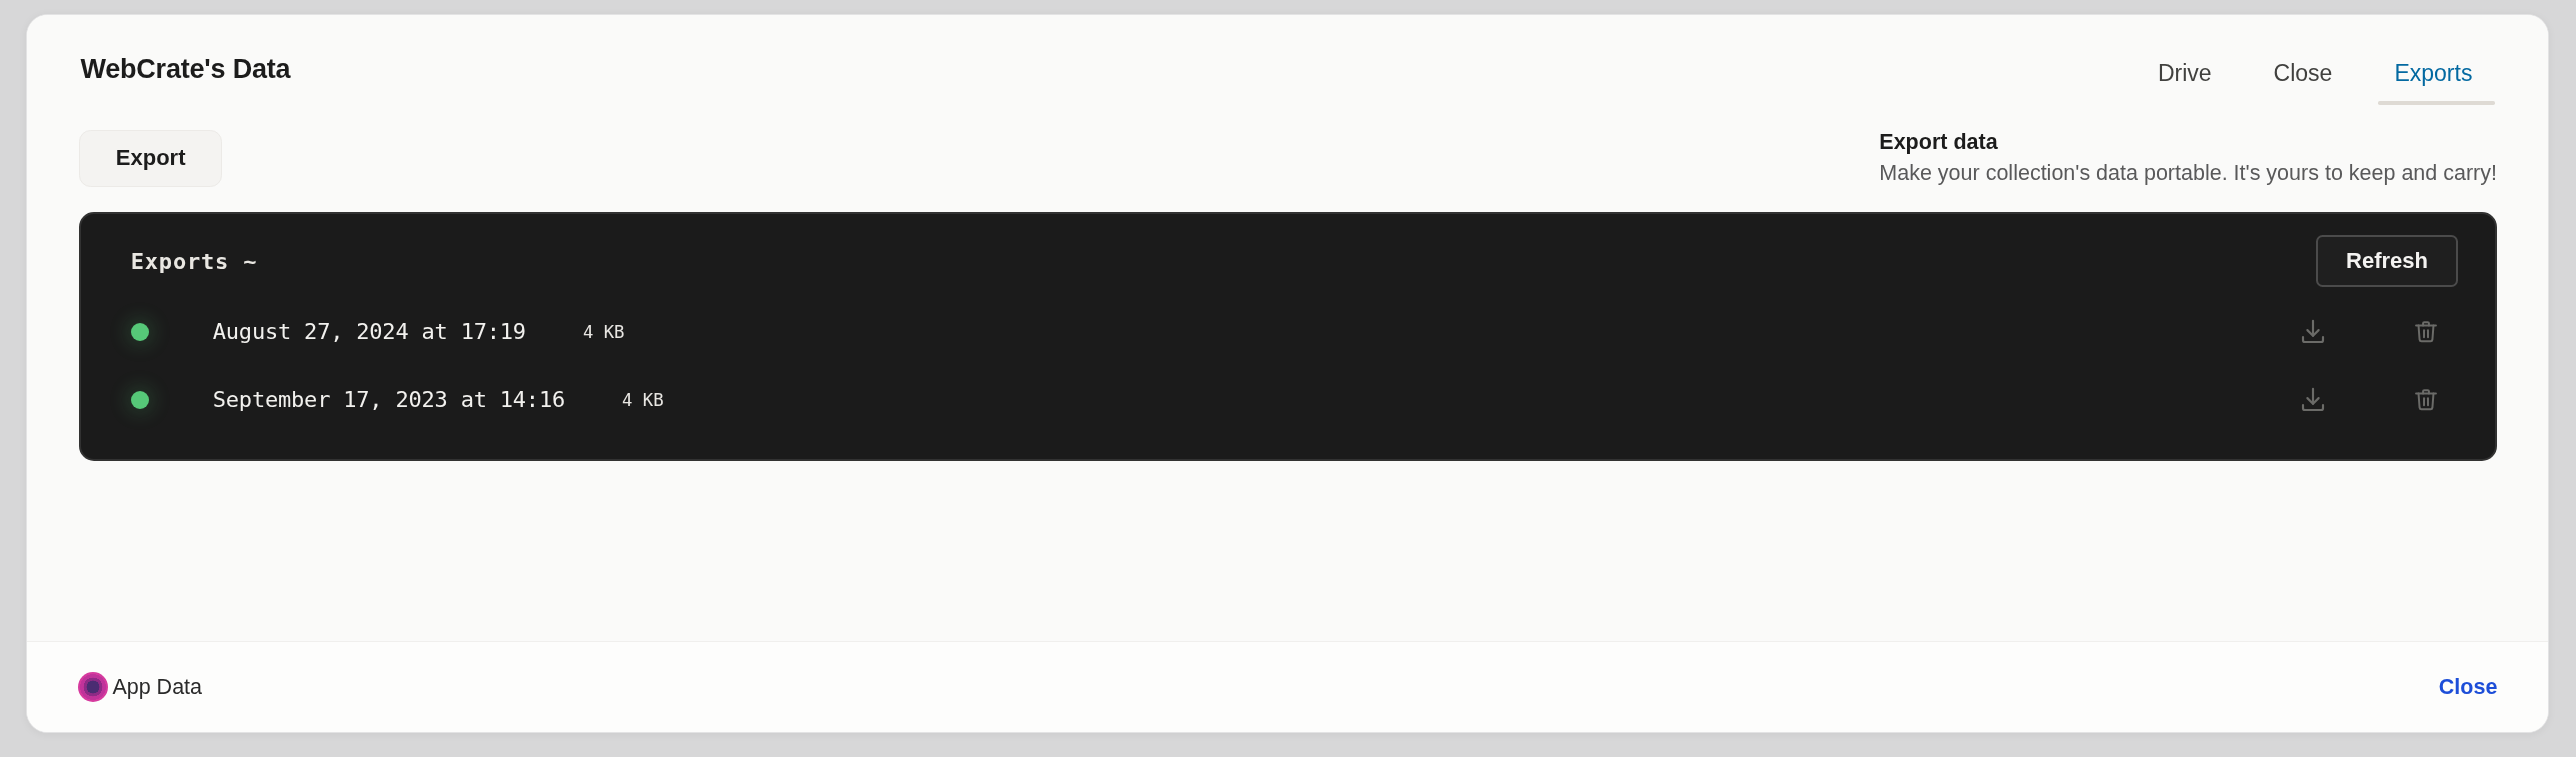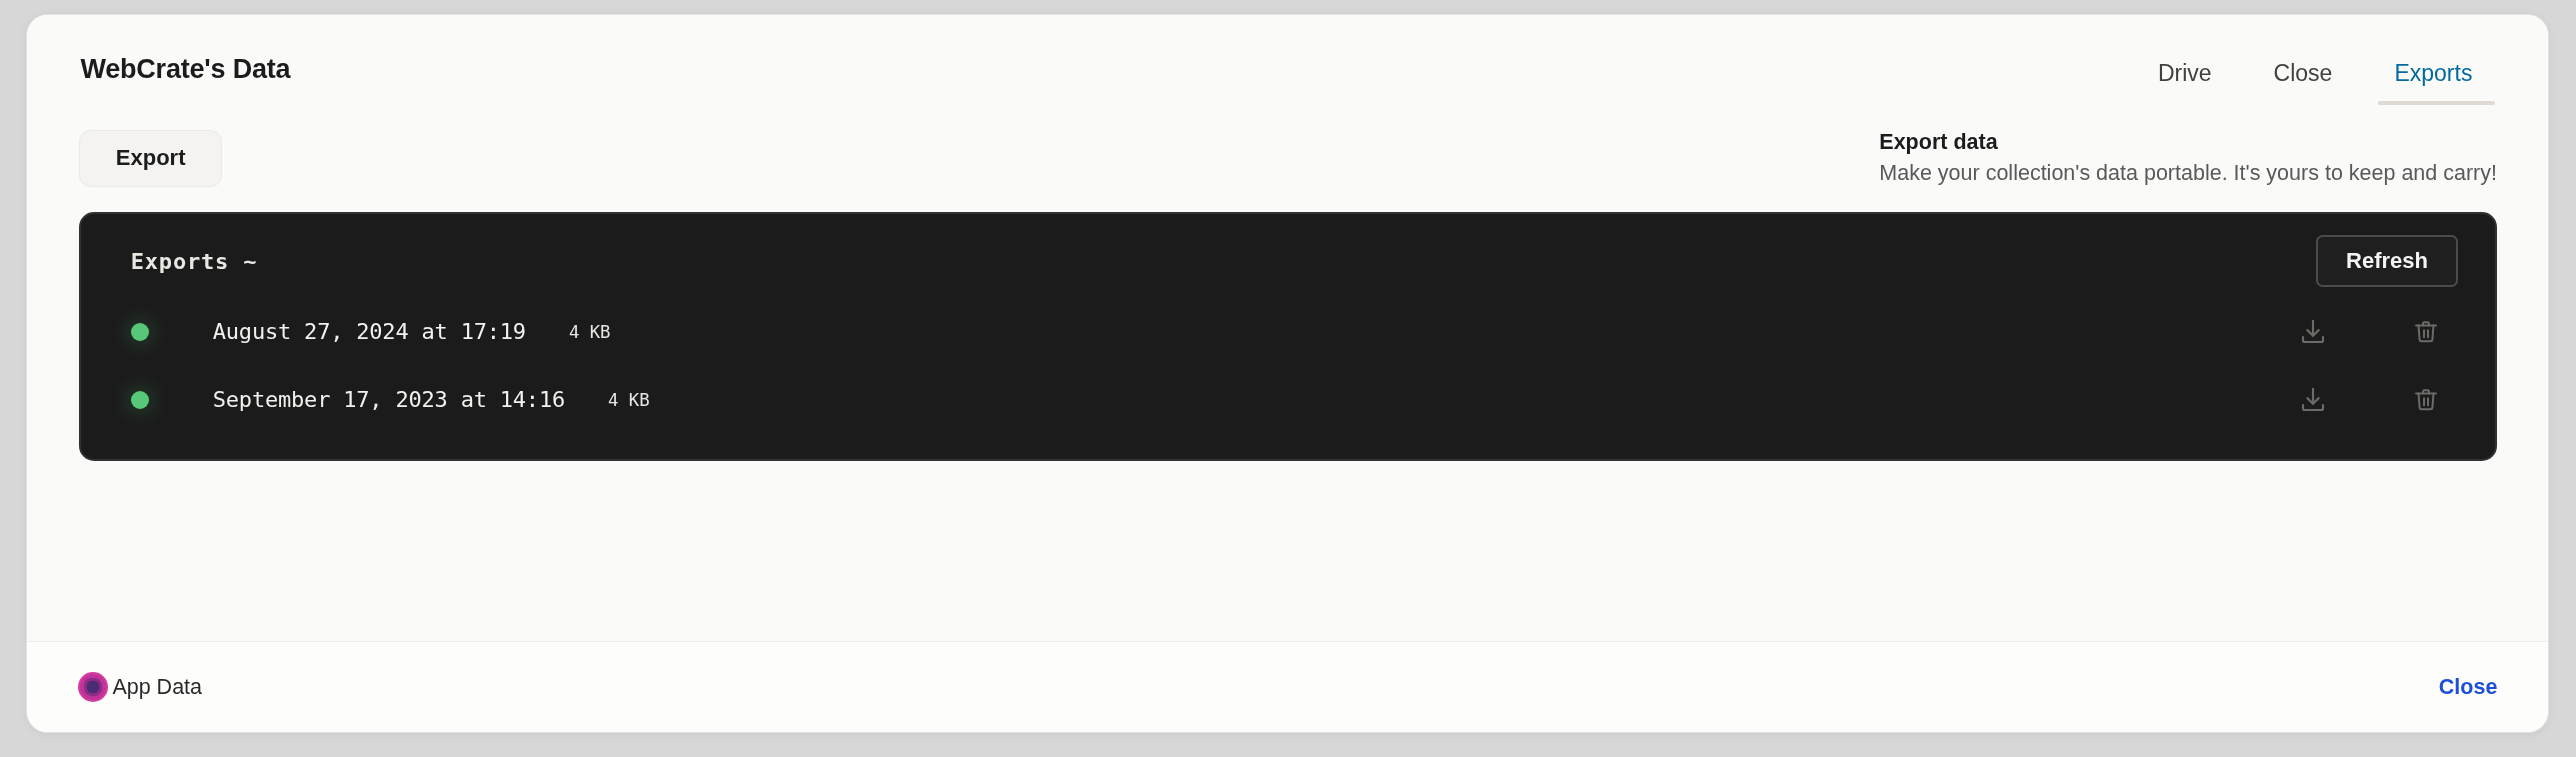--- a/index.html
+++ b/index.html
@@ -166,21 +166,21 @@
     font-size: 22px;
     color: #f2f1ee;
     margin-left: 64px;
     white-space: nowrap;
     letter-spacing: -0.2px;
   }
   .export-size {
     font-family: "DejaVu Sans Mono", "Liberation Mono", monospace;
     font-size: 17.3px;
     color: #e8e6e2;
-    margin-left: 43px;
+    margin-left: 57px;
     white-space: nowrap;
   }
   .row-spacer { flex: 1 1 auto; }
   .row-action {
     width: 45px;
     height: 45px;
     display: flex;
     align-items: center;
     justify-content: center;
     cursor: pointer;

